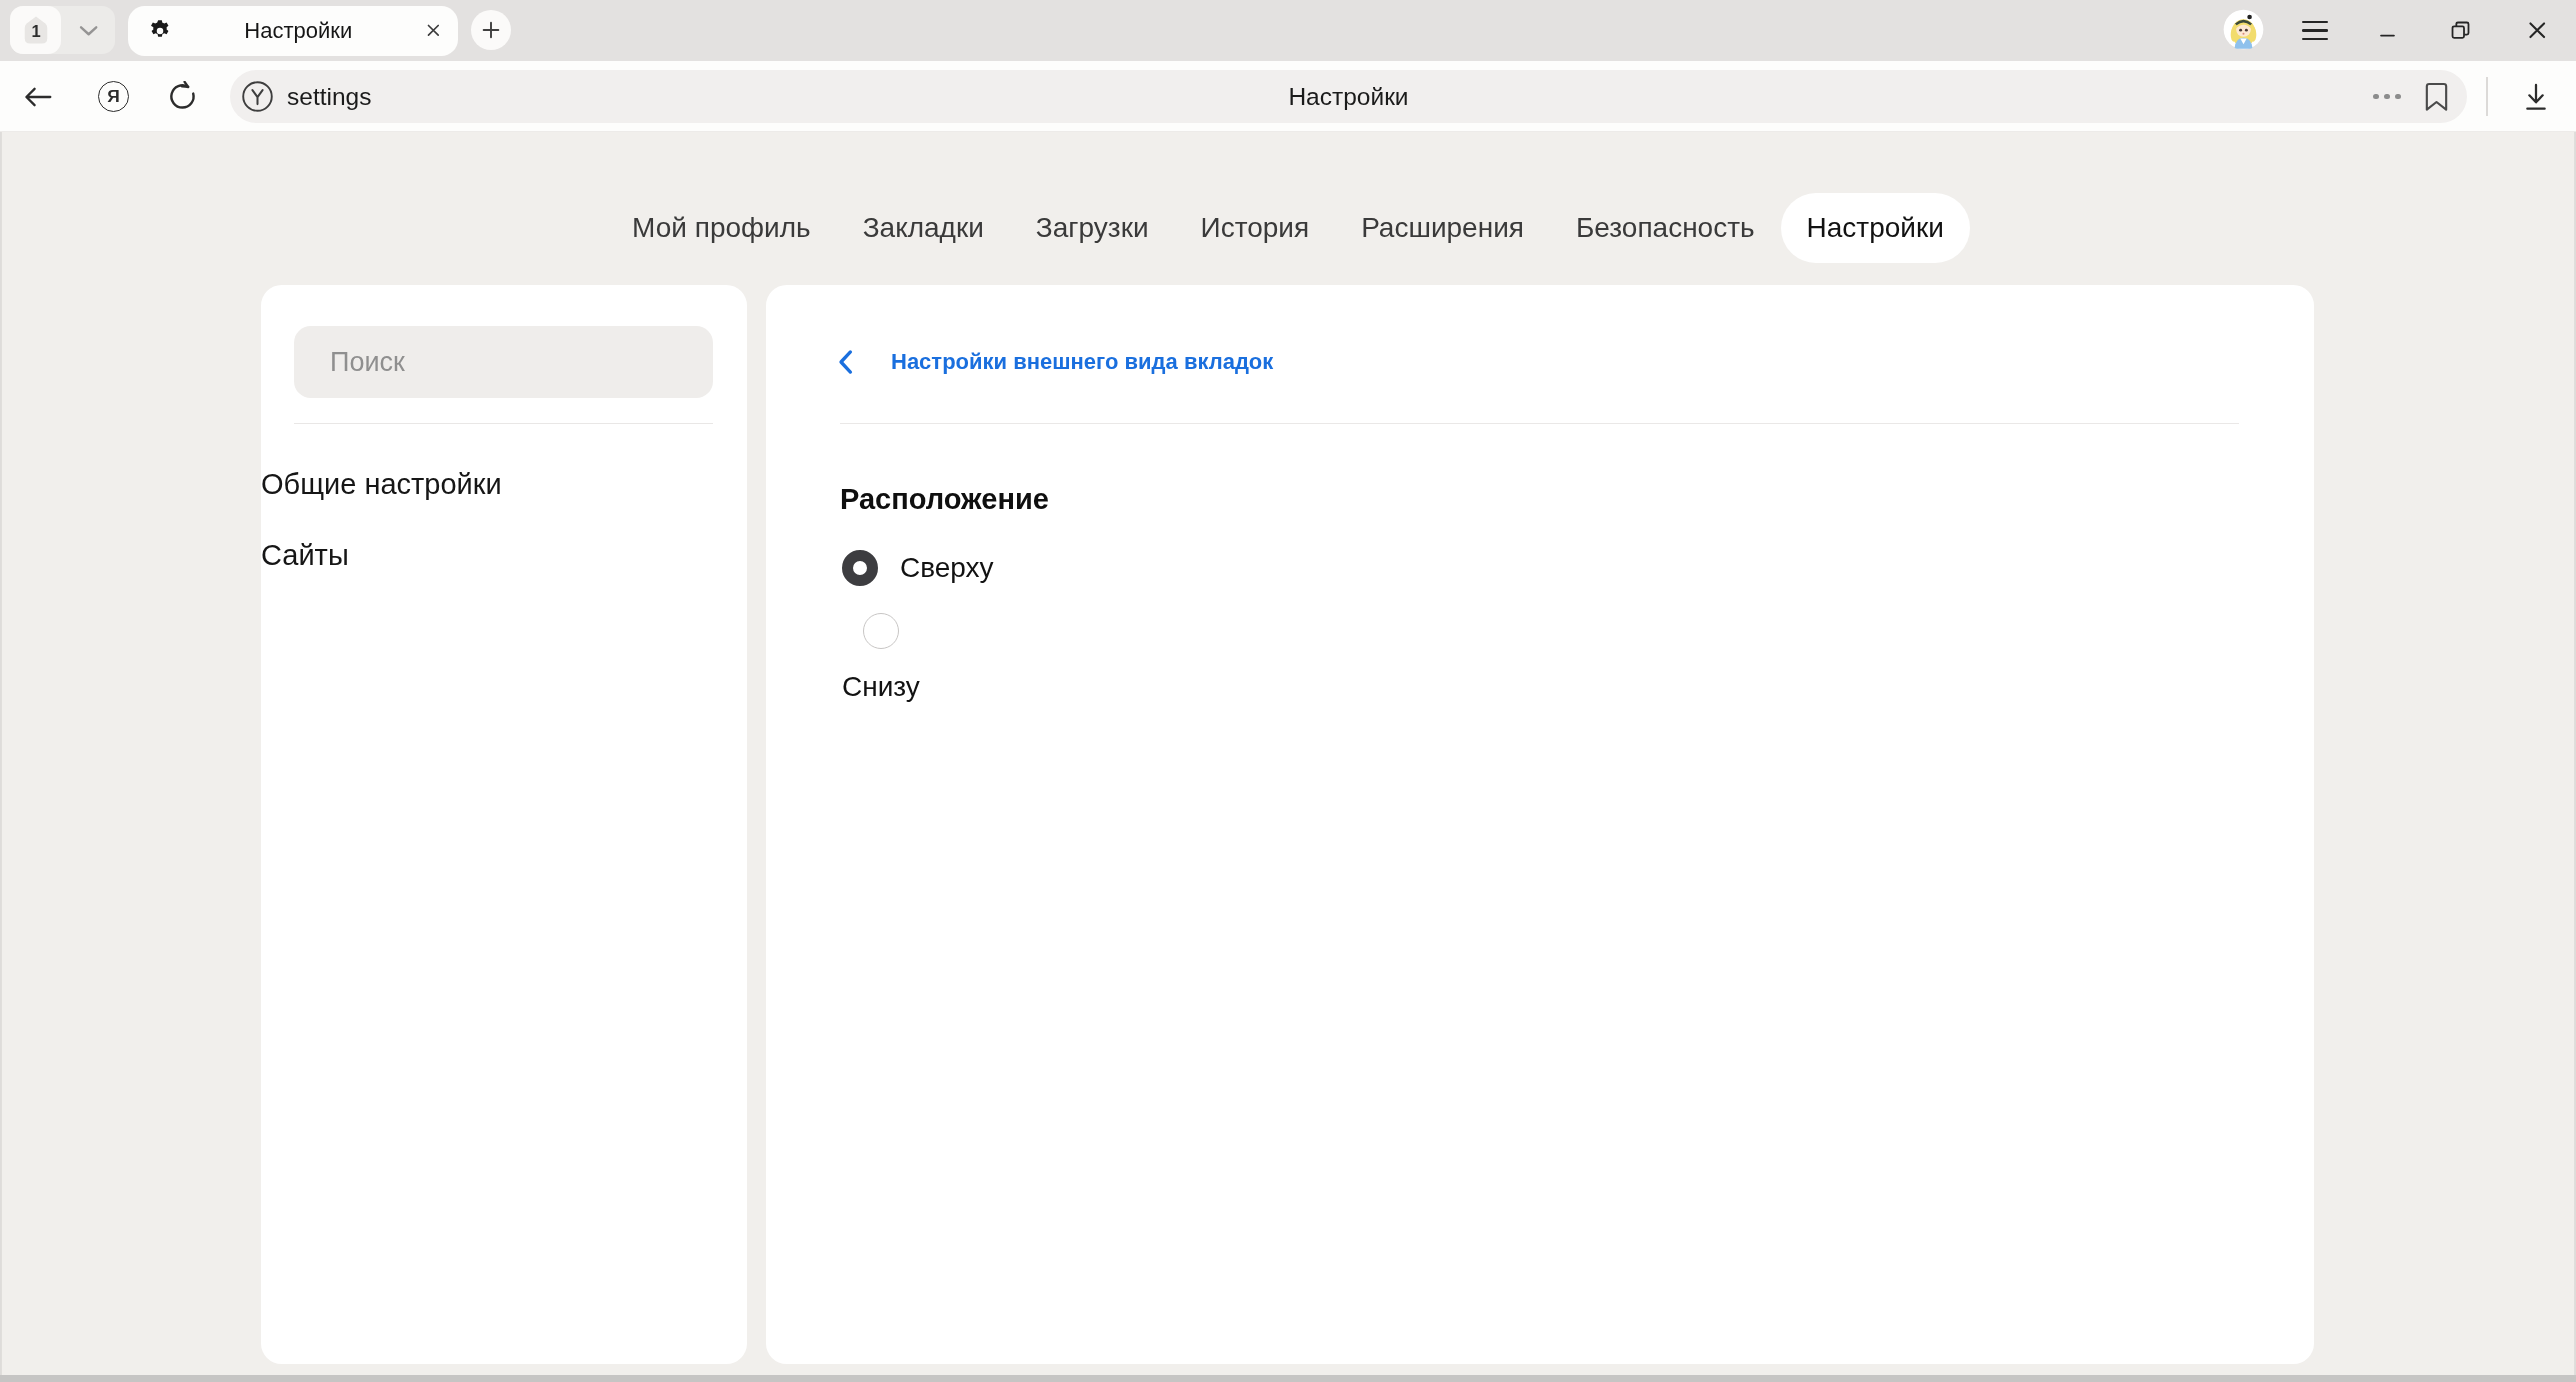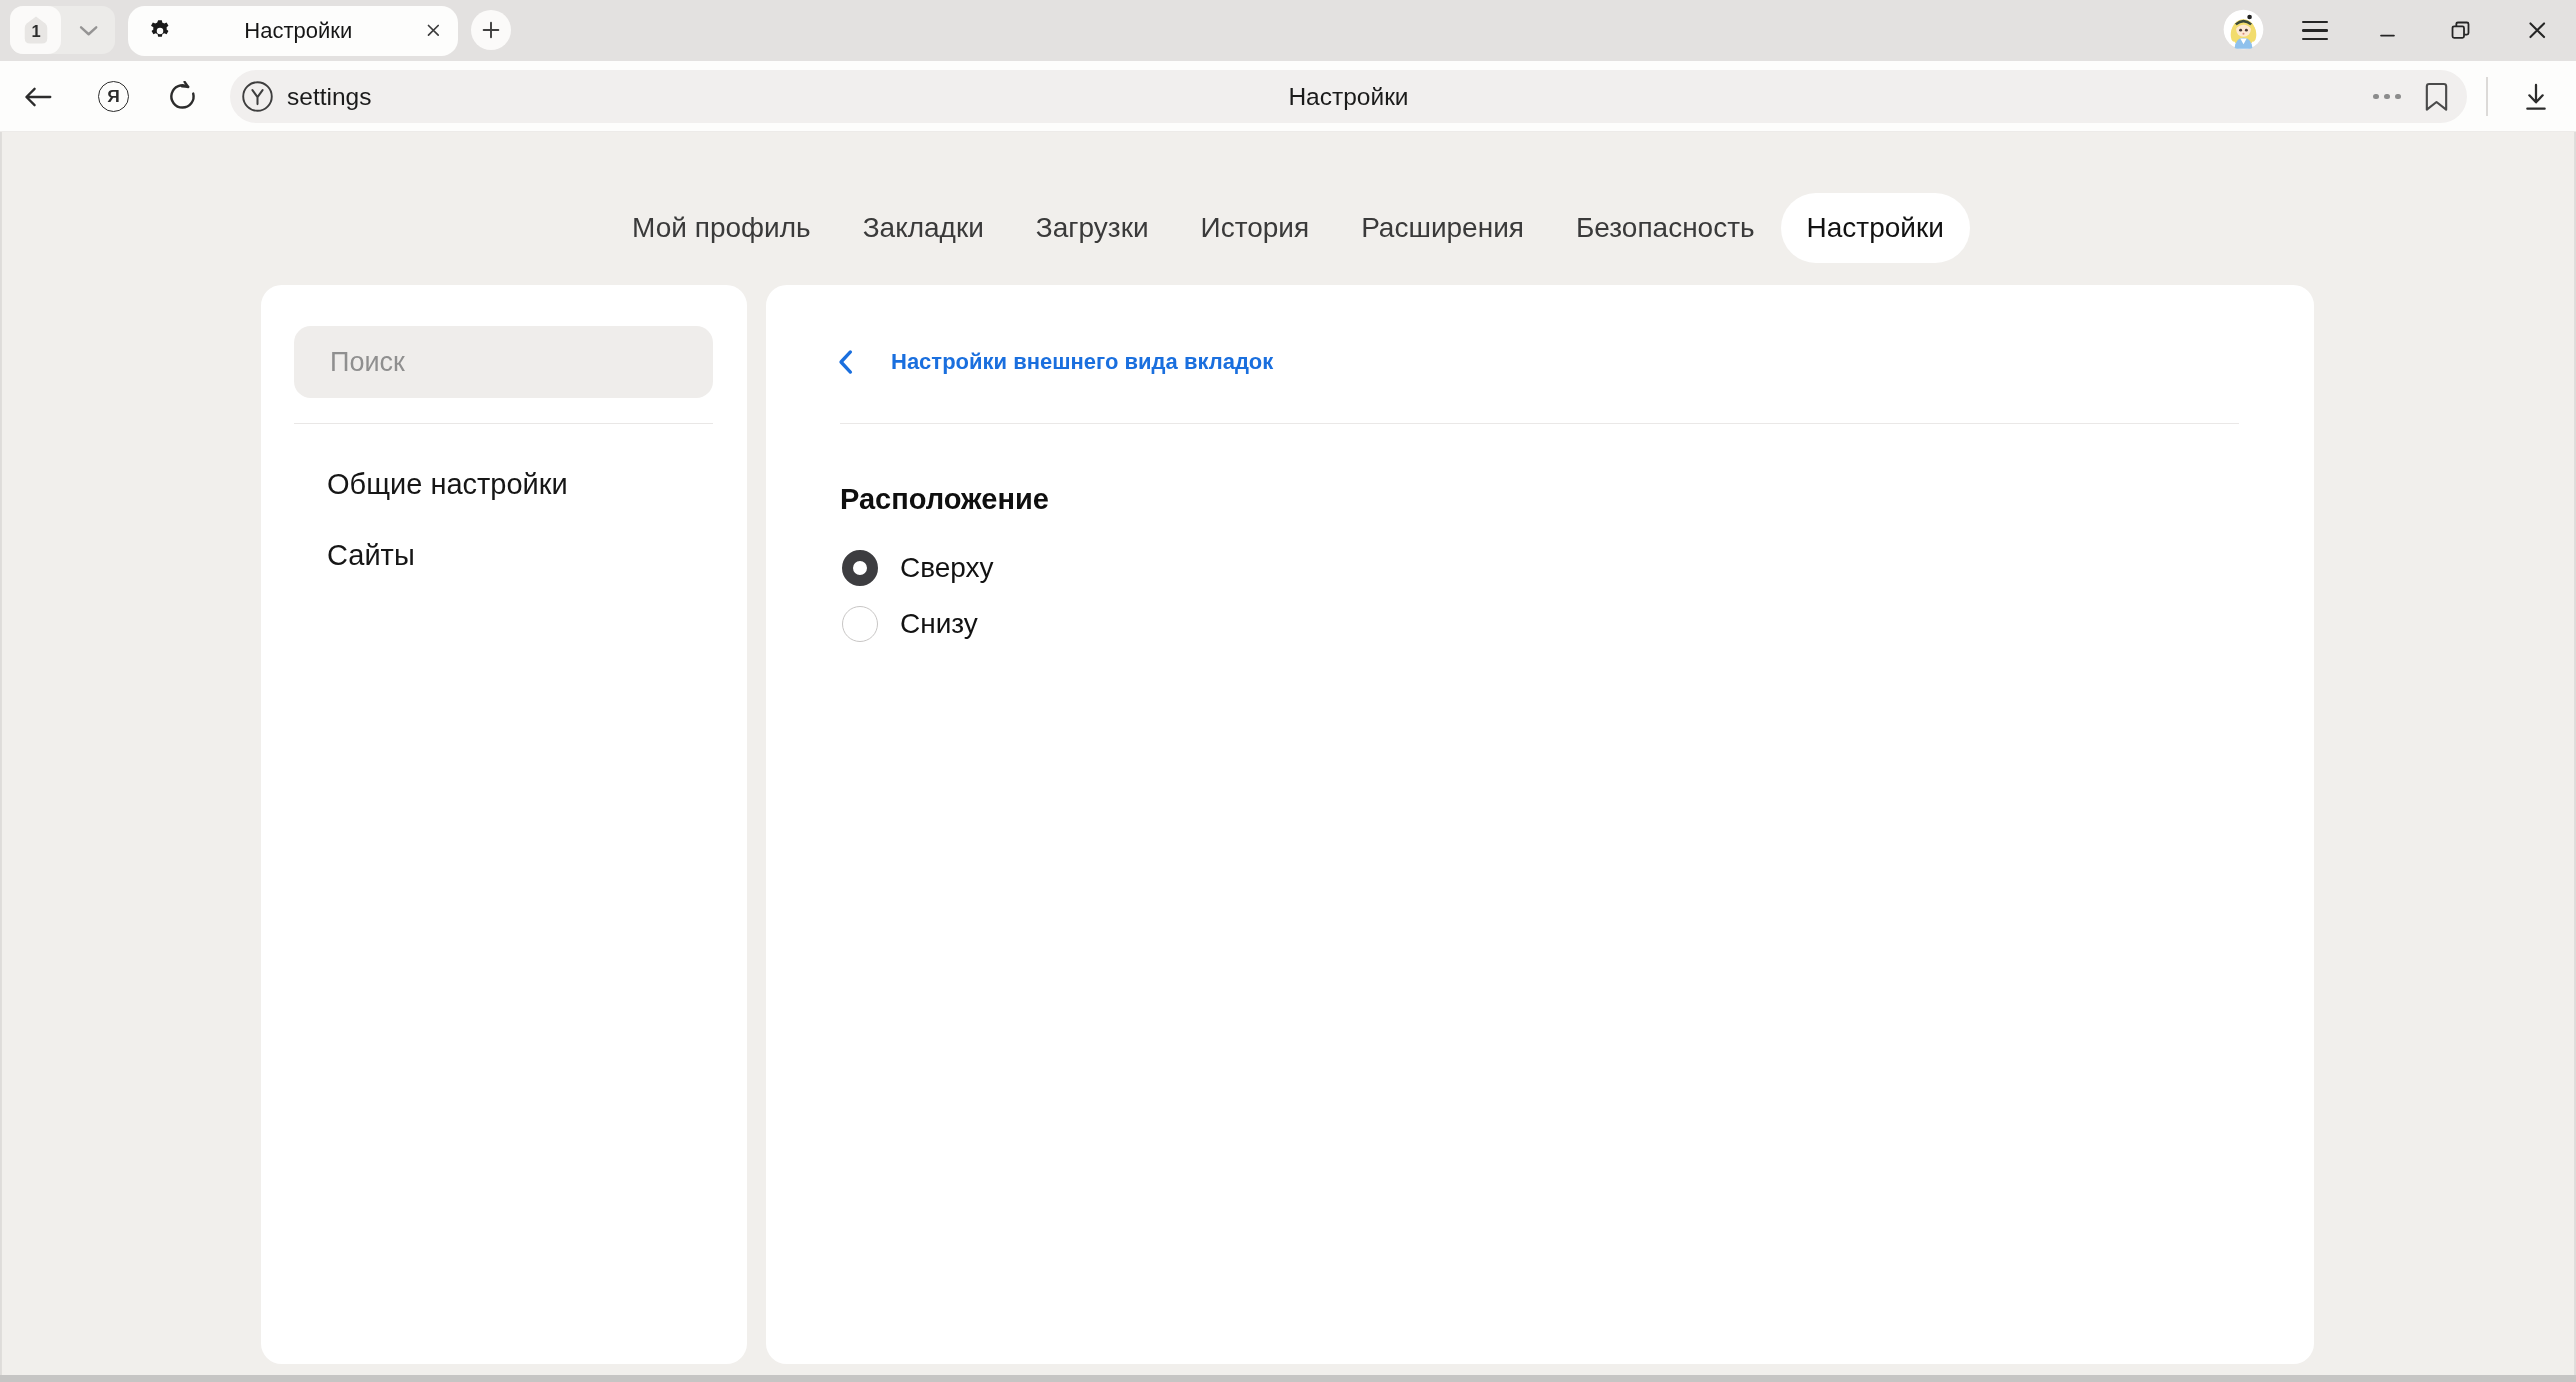--- a/index.html
+++ b/index.html
@@ -131,21 +131,21 @@
     font-family: "Liberation Sans", sans-serif;
     font-size: 27px; color: #1d4ed8; padding: 0 19.3px 0 36px;
   }
   .search-input::placeholder { color: #8f8f8f; opacity: 1; }
   .side-divider {
     position: absolute; left: 33px; top: 138px; width: 419px; height: 1.3px;
     background: #e9e7e6;
   }
   .side-list { position: absolute; left: 0; top: 164px; right: 0; }
   .side-item {
-    height: 71px; display: flex; align-items: center; padding-left: 66px;
+    height: 71px; display: flex; align-items: center; 
     font-size: 29px; color: #161616; cursor: default;
   }
 
   .panel-header {
     position: absolute; left: 71px; top: 57px; height: 40px;
     display: flex; align-items: center; gap: 31px;
   }
   .back-chevron { width: 23px; height: 32px; display: flex; align-items: center; }
   .panel-title { font-size: 22px; font-weight: 700; color: #1a6fde; white-space: nowrap; }
   .panel-divider {
@@ -154,21 +154,21 @@
   }
   .section-title {
     position: absolute; left: 74px; top: 195px; line-height: 39px;
     font-size: 29px; font-weight: 700; color: #0f0f0f;
   }
   .radio-row {
     position: absolute; left: 76px; height: 45px;
     display: flex; align-items: center; gap: 22px;
   }
   .radio-row.row-0 { top: 260px; }
-  .radio-row.row-1 { top: 316px; }
+  .radio-row.row-1 { top: 328px; flex-direction: column; }
   .radio-outer {
     width: 36px; height: 36px; border-radius: 50%; background: #ffffff;
     flex: 0 0 auto;
   }
   .radio-outer.selected { border: 11px solid #3d3d40; }
   .radio-outer.unselected { border: 1.9px solid #c8c6c5; }
   .radio-label { font-size: 28px; color: #121212; }
 
   .bottom-strip {
     position: absolute; left: 0; right: 0; bottom: 0; height: 7px;

